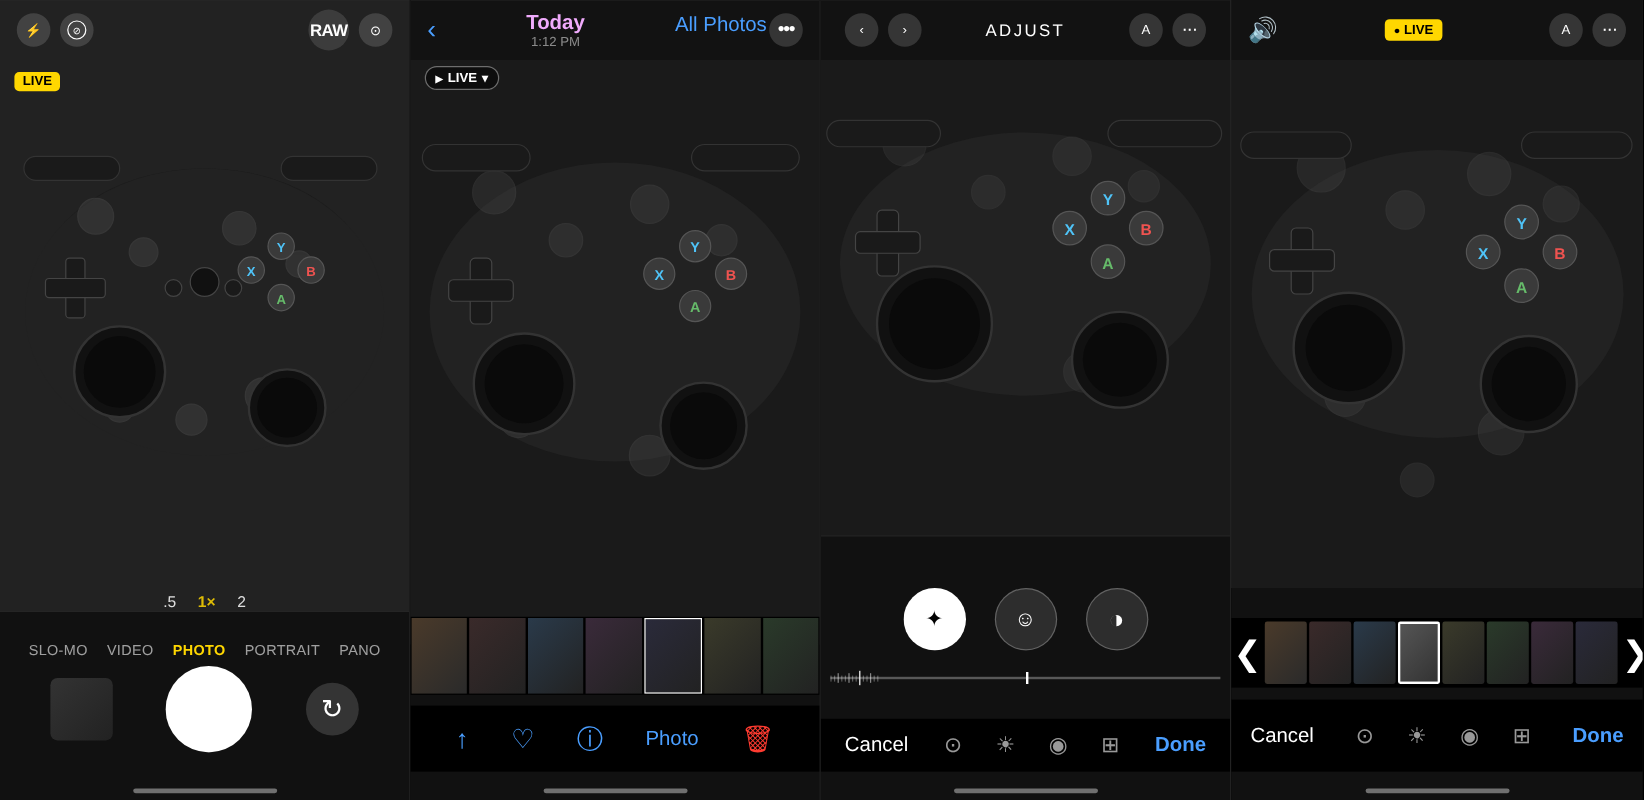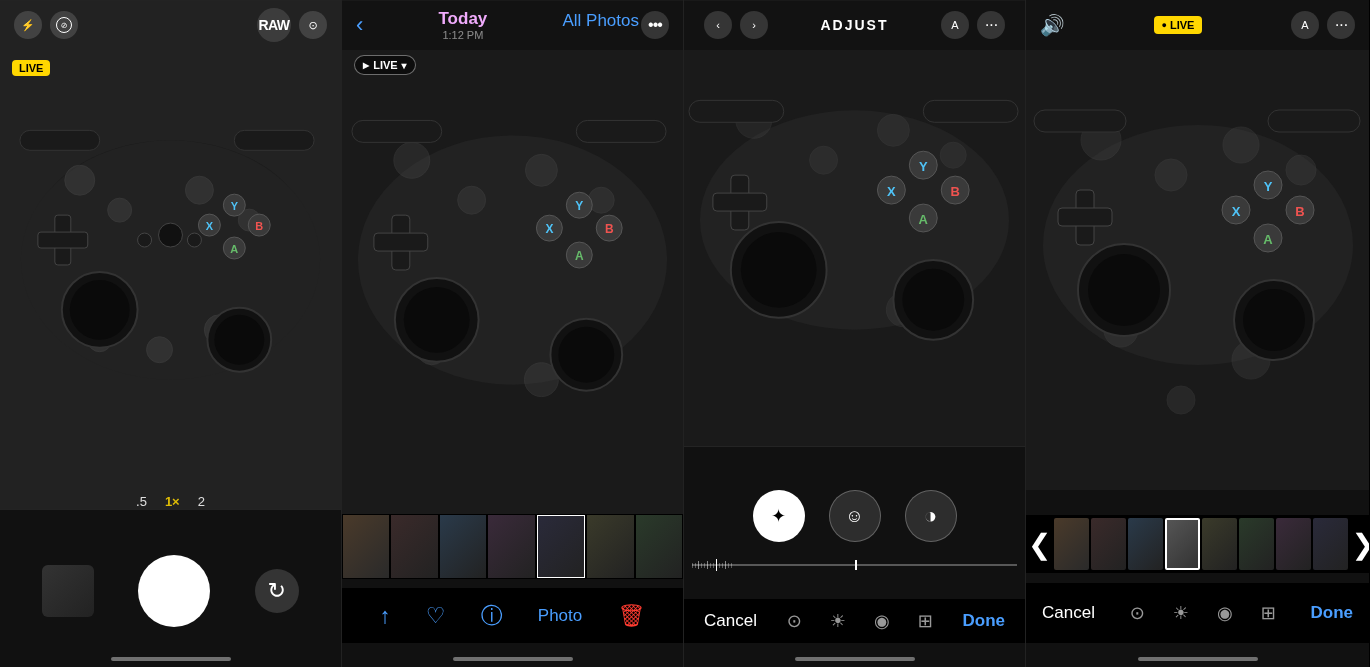--- a/index.html
+++ b/index.html
@@ -525,20 +525,27 @@
   </div>
 
   <div class="p1-live-badge">LIVE</div>
 
   <div class="p1-zoom-bar">
     <span class="zoom-item">.5</span>
     <span class="zoom-item active">1×</span>
     <span class="zoom-item">2</span>
   </div>
 
+  <div class="p1-mode-bar">
+    <span class="mode-item">SLO-MO</span>
+    <span class="mode-item">VIDEO</span>
+    <span class="mode-item active">PHOTO</span>
+    <span class="mode-item">PORTRAIT</span>
+    <span class="mode-item">PANO</span>
+  </div>
 
   <div class="p1-shutter-bar">
     <div class="shutter-thumb" style="background:linear-gradient(135deg,#333,#222);border-radius:6px;"></div>
     <div class="shutter-btn"></div>
     <div class="shutter-flip">
       <span style="font-size:22px;">↻</span>
     </div>
   </div>
 
   <div class="p1-home-indicator"></div>
@@ -659,21 +666,21 @@
       <rect x="47" y="175" width="18" height="55" rx="4" fill="#1a1a1a" stroke="#444" stroke-width="1"></rect>
       <rect x="29" y="193" width="54" height="18" rx="4" fill="#1a1a1a" stroke="#444" stroke-width="1"></rect>
     </svg>
   </div>
 
   <div class="p3-top-bar">
     <div class="top-bar-icons">
       <div class="icon-circle-sm" style="background:rgba(255,255,255,0.15);">‹</div>
       <div class="icon-circle-sm" style="background:rgba(255,255,255,0.15);">›</div>
     </div>
-    <span style="color:#fff;font-size:14px;font-weight:700;letter-spacing:2px;">ADJUST</span>
+    <span style="color:#fff;font-size:14px;font-weight:400;letter-spacing:2px;">ADJUST</span>
     <div class="top-bar-icons">
       <div class="icon-circle-sm" style="background:rgba(255,255,255,0.15);">A</div>
       <div class="icon-circle-sm" style="font-size:16px;letter-spacing:-1px;">···</div>
     </div>
   </div>
 
 
   <div class="p3-tool-row">
     <div class="tool-circle active">✦</div>
     <div class="tool-circle">☺</div>

